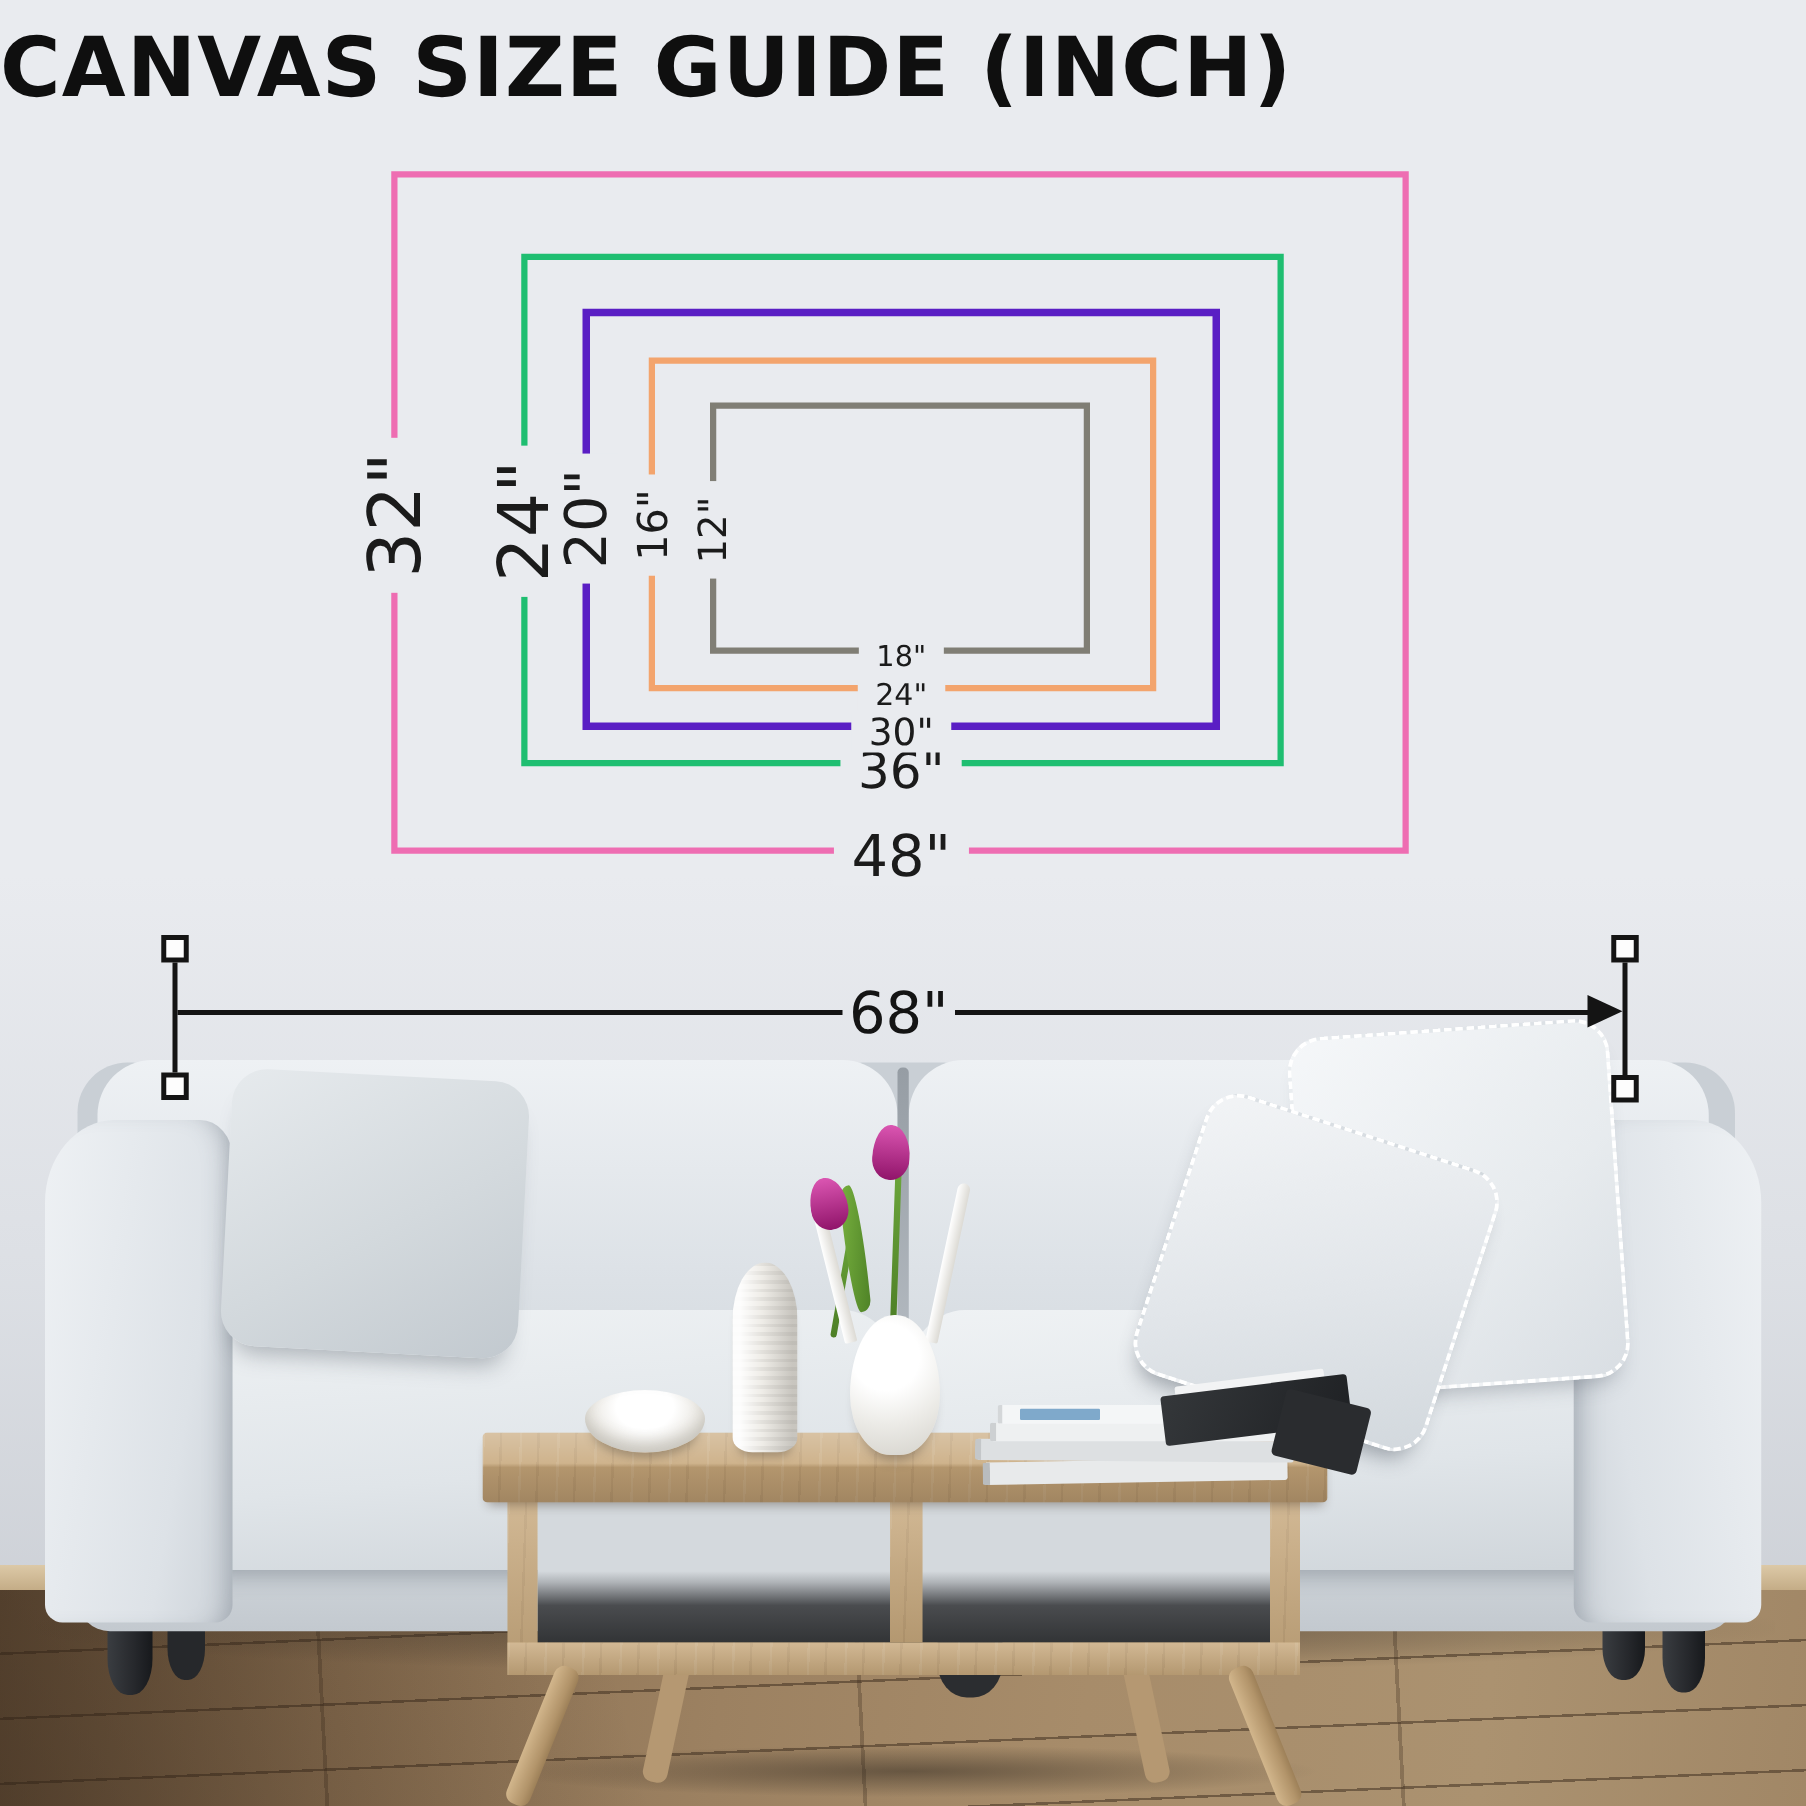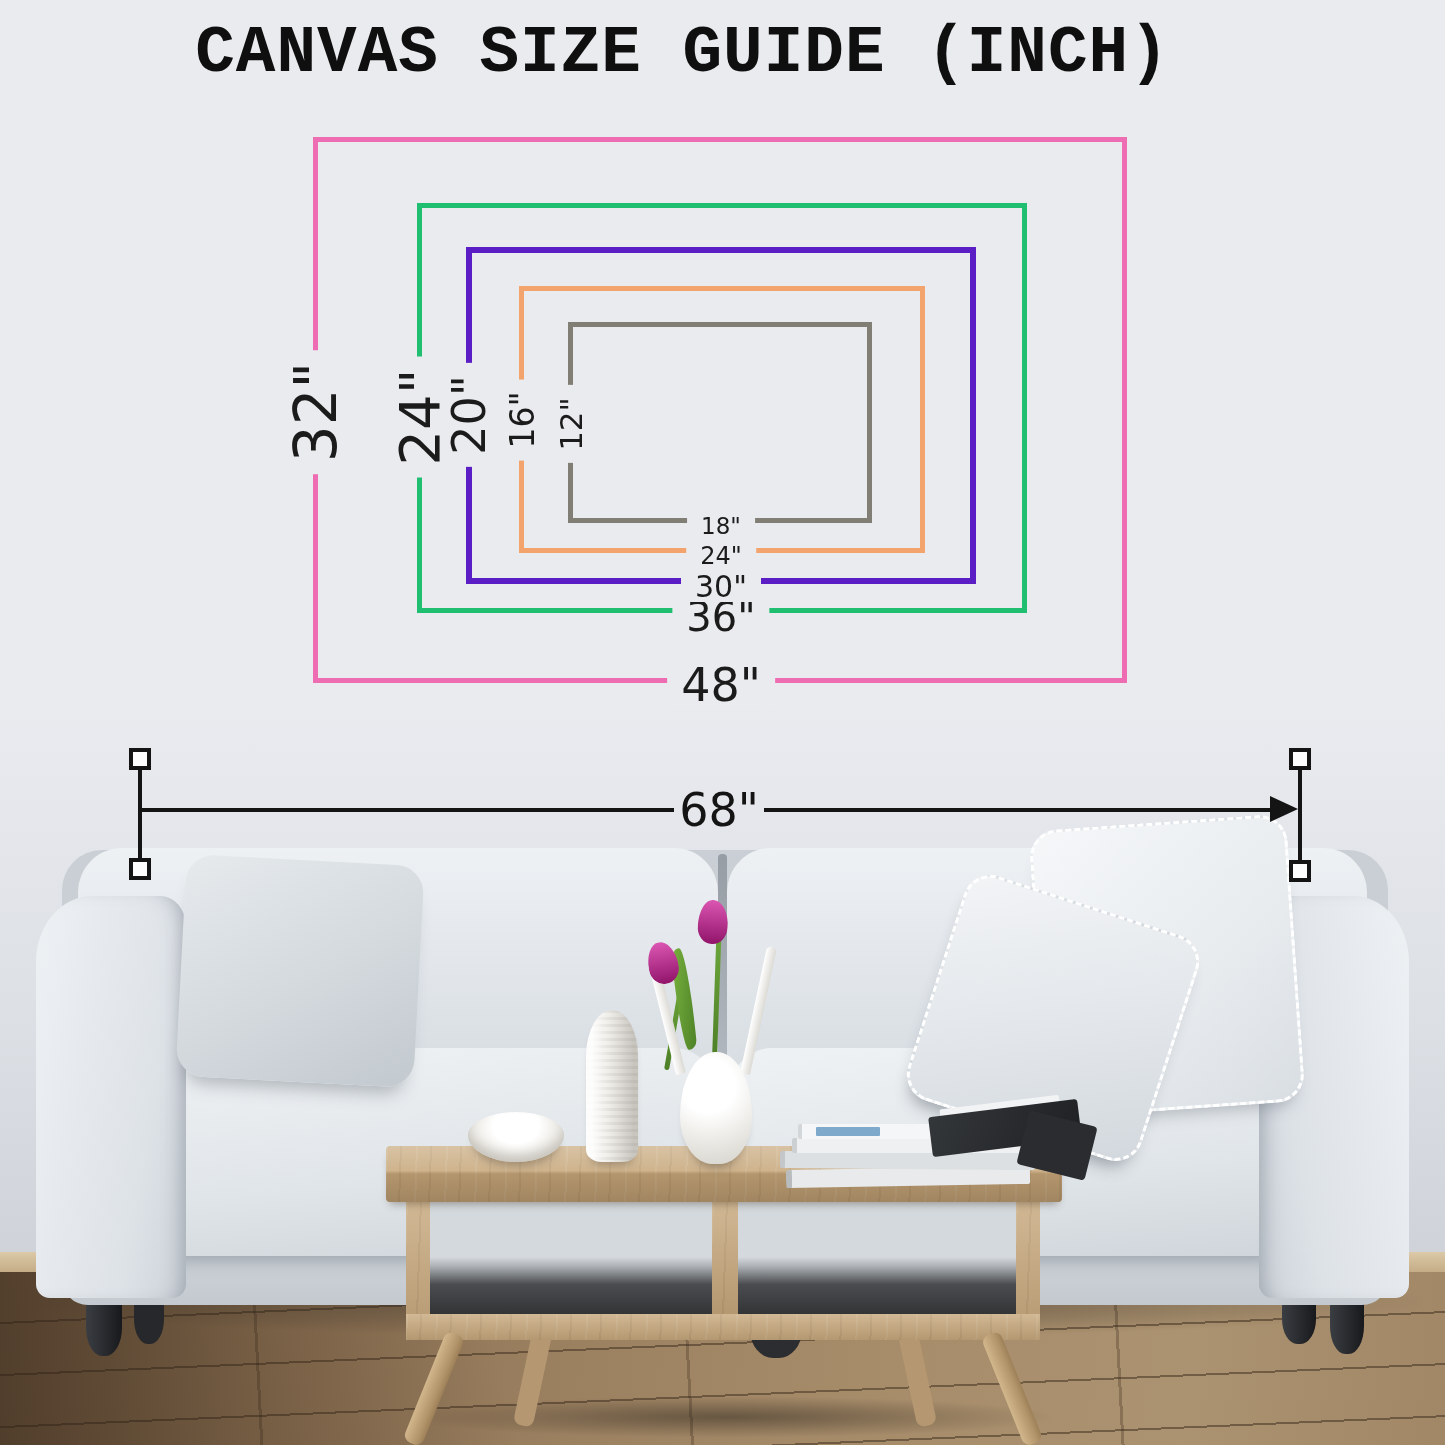--- a/index.html
+++ b/index.html
@@ -161,22 +161,22 @@
     border-left:28px solid #141414;border-top:13px solid transparent;border-bottom:13px solid transparent;}
   .m-square{width:14px;height:14px;background:#fdfdfd;border:4px solid #141414;}
   .m-square.tl{left:129px;top:748px;}
   .m-square.bl{left:129px;top:858px;}
   .m-square.tr{left:1289px;top:748px;}
   .m-square.br{left:1289px;top:860px;}
   .m-label{left:719px;top:810px;transform:translate(-50%,-50%);
     font-size:46px;color:#141414;line-height:1;}
 
   
-  .title{left:0;top:16px;width:1365px;text-align:center;
-    font-size:66px;font-weight:700;letter-spacing:1px;color:#0f0f0f;font-family:Liberation Mono, monospace;}
+  .title{left:0;top:16px;width:1365px;
+    font-size:66px;font-weight:700;letter-spacing:1px;color:#0f0f0f;}
 </style>
 </head>
 <body>
 
 <div class="stage">
 
   <div class="abs wall" style="background-color: rgb(233, 235, 239);"></div>
   <div class="abs wall-shade"></div>
   <div class="abs baseboard"></div>
   <div class="abs floor" style="background-color: rgb(156, 129, 97);"></div>

